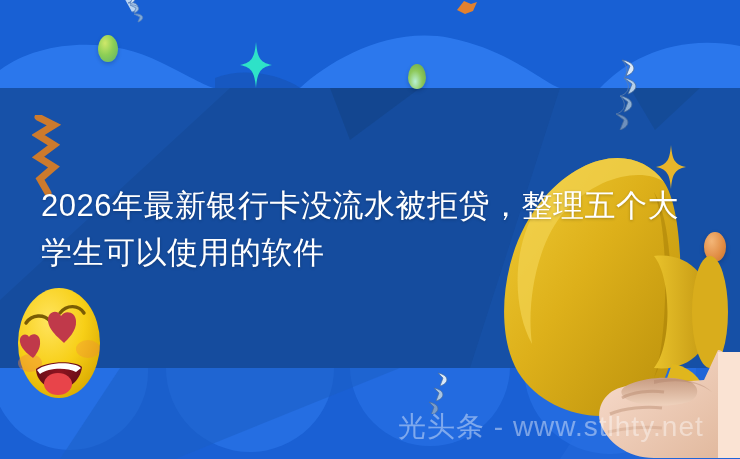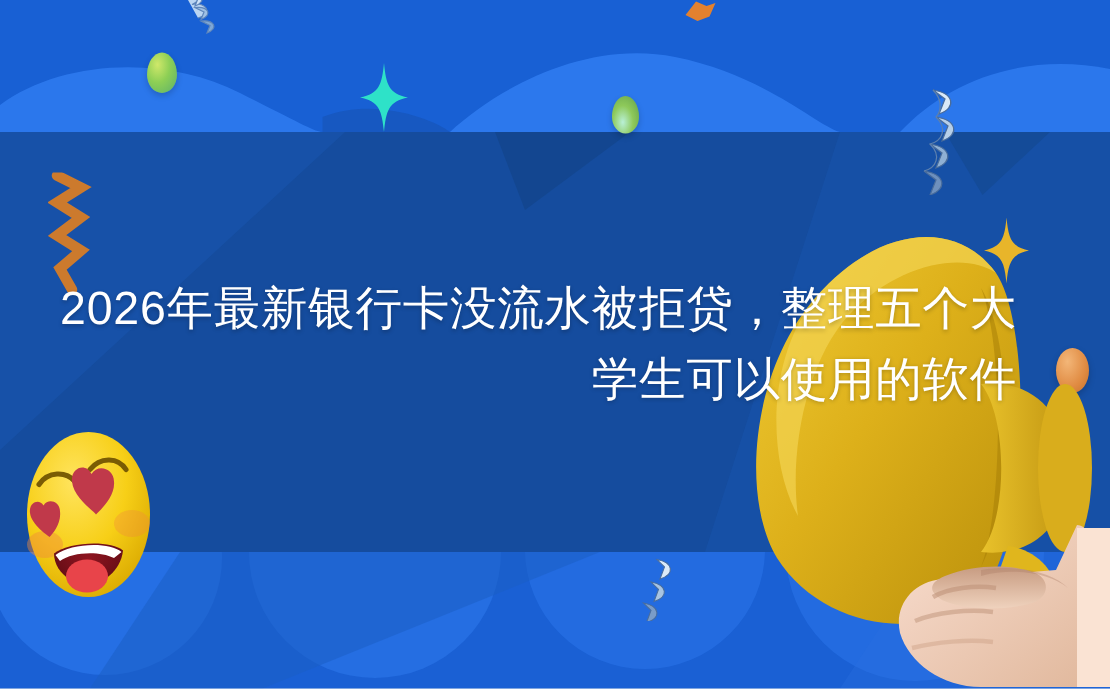--- a/index.html
+++ b/index.html
@@ -98,24 +98,24 @@
   .megaphone {
     position: absolute;
     left: 504px; top: 136px;
     width: 236px; height: 323px;
     pointer-events: none;
   }
 
   
   .title {
     position: absolute;
-    left: 0;
+    left: 11px;
     top: 182px;
     width: 708px;
-    text-align: right;
+    text-align: left;
     color: #ffffff;
     font-size: 31px;
     line-height: 47px;
     letter-spacing: 0.5px;
     font-weight: 400;
     text-shadow: 0 1px 3px rgba(0,0,0,.25);
     padding: 0 30px;
     box-sizing: border-box;
     white-space: pre-wrap;
   }
@@ -301,14 +301,15 @@
     <path d="M106,278 C120,272 142,270 158,272" fill="none" stroke="#b98c72" stroke-width="3" opacity="0.45"></path>
     <path d="M104,296 C120,292 142,290 158,292" fill="none" stroke="#c89a80" stroke-width="3" opacity="0.4"></path>
 
     <path d="M150,244 C176,240 198,246 208,256 C196,246 172,242 150,248 Z" fill="#a87c63" opacity="0.35"></path>
 
     <path d="M214,216 L236,216 L236,322 L214,322 Z" fill="#fae3d3"></path>
   </svg>
 
   <div class="title">2026年最新银行卡没流水被拒贷，整理五个大学生可以使用的软件</div>
 
+  <div class="watermark">光头条 - www.stlhty.net</div>
 
 </div>
 
 </body></html>

